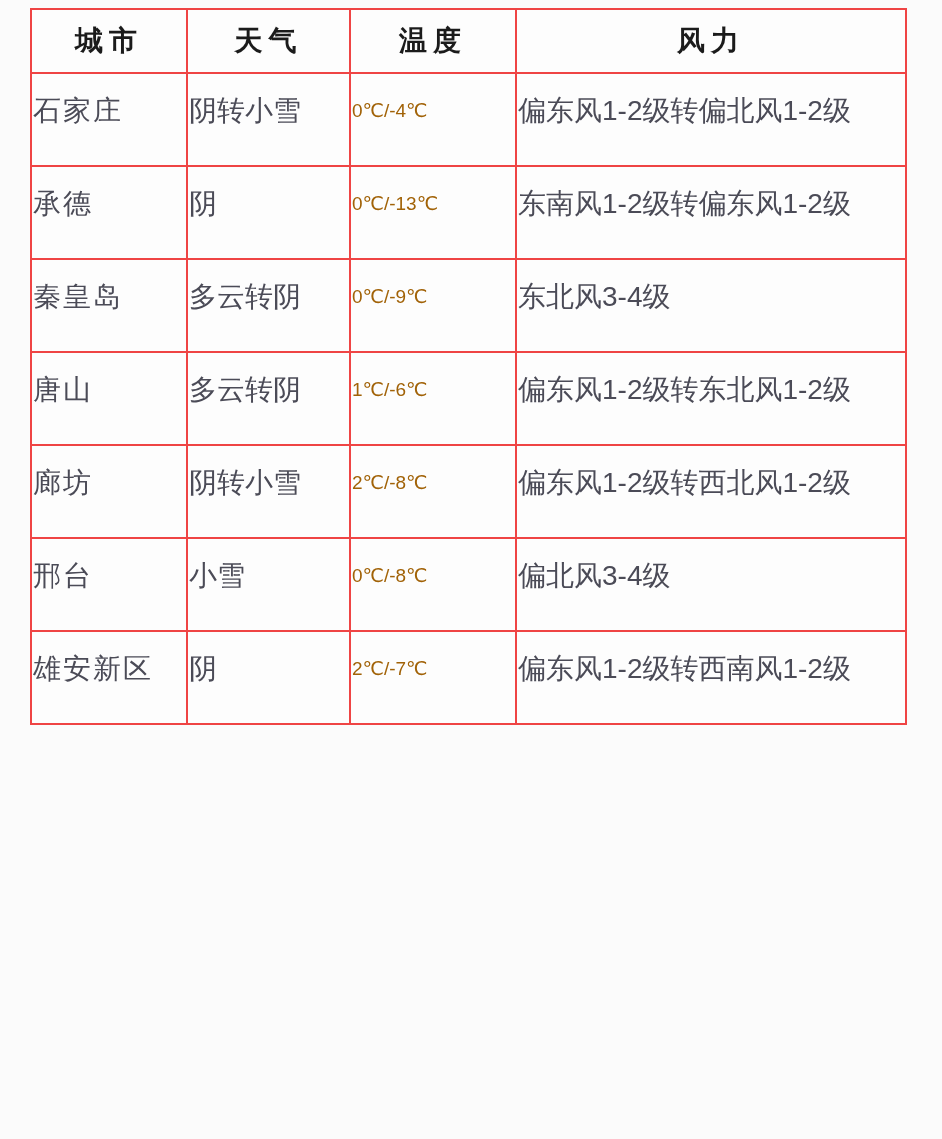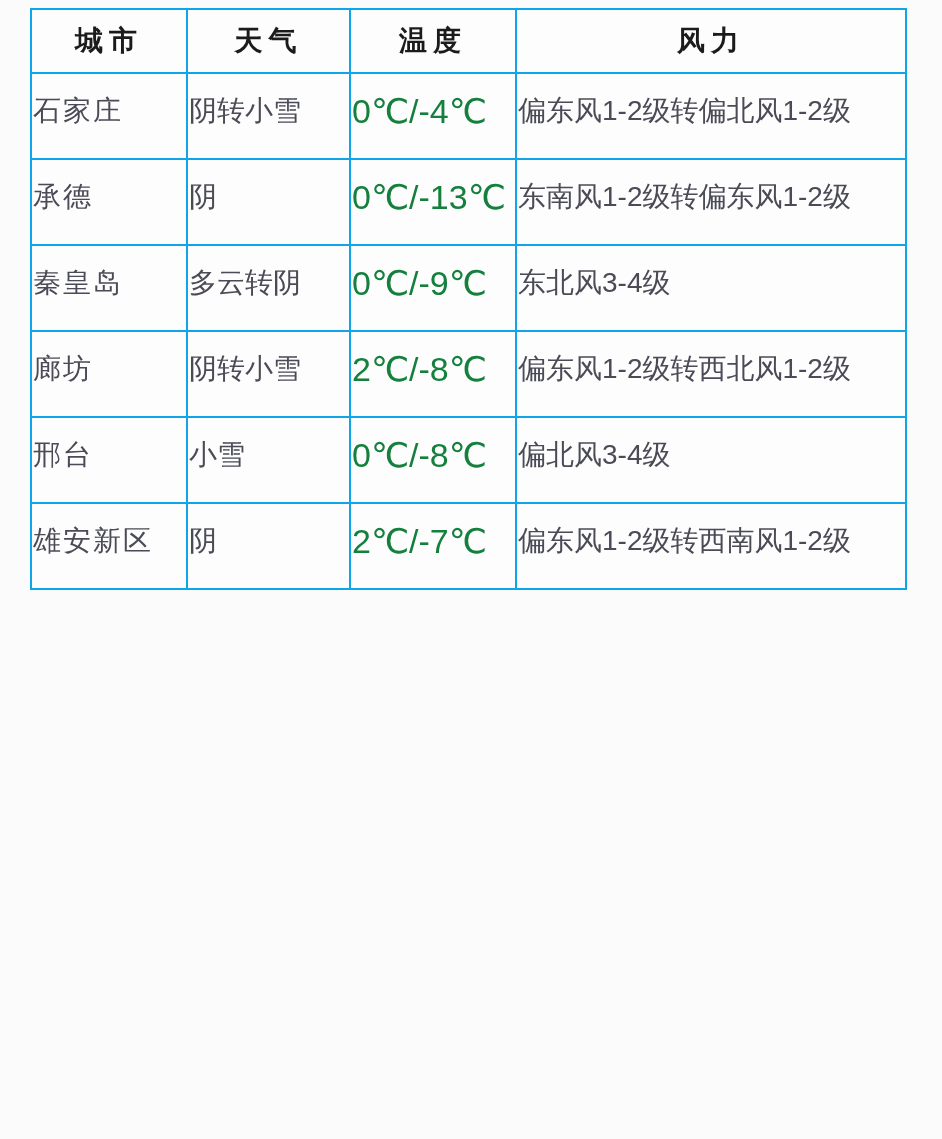--- a/index.html
+++ b/index.html
@@ -17,45 +17,45 @@
   .weather-table {
     position: absolute;
     left: 30px;
     top: 8px;
     border-collapse: collapse;
     table-layout: fixed;
     background: #fdfdfd;
   }
   .weather-table th,
   .weather-table td {
-    border: 2px solid #0ea5e9;
+    border: 2px solid #ef4444;
     vertical-align: middle;
     overflow: hidden;
     white-space: nowrap;
   }
   .weather-table th {
     height: 60px;
     font-size: 28px;
     font-weight: bold;
     color: #1b1b1b;
     letter-spacing: 6px;
   }
   .weather-table td {
     height: 71px;
     font-size: 28px;
     color: #4b4b57;
-    padding-bottom: 12px;
+    padding-bottom: 19px;
   }
   .col-city  { width: 156px; }
   .col-wx    { width: 163px; }
   .col-temp  { width: 166px; }
   .col-wind  { width: 390px; }
   td.temp-cell {
-    color: #15803d;
-    font-size: 34px;
+    color: #a16207;
+    font-size: 19px;
     letter-spacing: 0px;
   }
   td.city-cell { letter-spacing: 2px; }
 </style>
 </head>
 <body>
 
 <table class="weather-table">
   <colgroup>
     <col class="col-city">
@@ -84,20 +84,26 @@
       <td class="temp-cell">0℃/-13℃</td>
       <td>东南风1-2级转偏东风1-2级</td>
     </tr>
     <tr>
       <td class="city-cell">秦皇岛</td>
       <td>多云转阴</td>
       <td class="temp-cell">0℃/-9℃</td>
       <td>东北风3-4级</td>
     </tr>
     <tr>
+      <td class="city-cell">唐山</td>
+      <td>多云转阴</td>
+      <td class="temp-cell">1℃/-6℃</td>
+      <td>偏东风1-2级转东北风1-2级</td>
+    </tr>
+    <tr>
       <td class="city-cell">廊坊</td>
       <td>阴转小雪</td>
       <td class="temp-cell">2℃/-8℃</td>
       <td>偏东风1-2级转西北风1-2级</td>
     </tr>
     <tr>
       <td class="city-cell">邢台</td>
       <td>小雪</td>
       <td class="temp-cell">0℃/-8℃</td>
       <td>偏北风3-4级</td>

